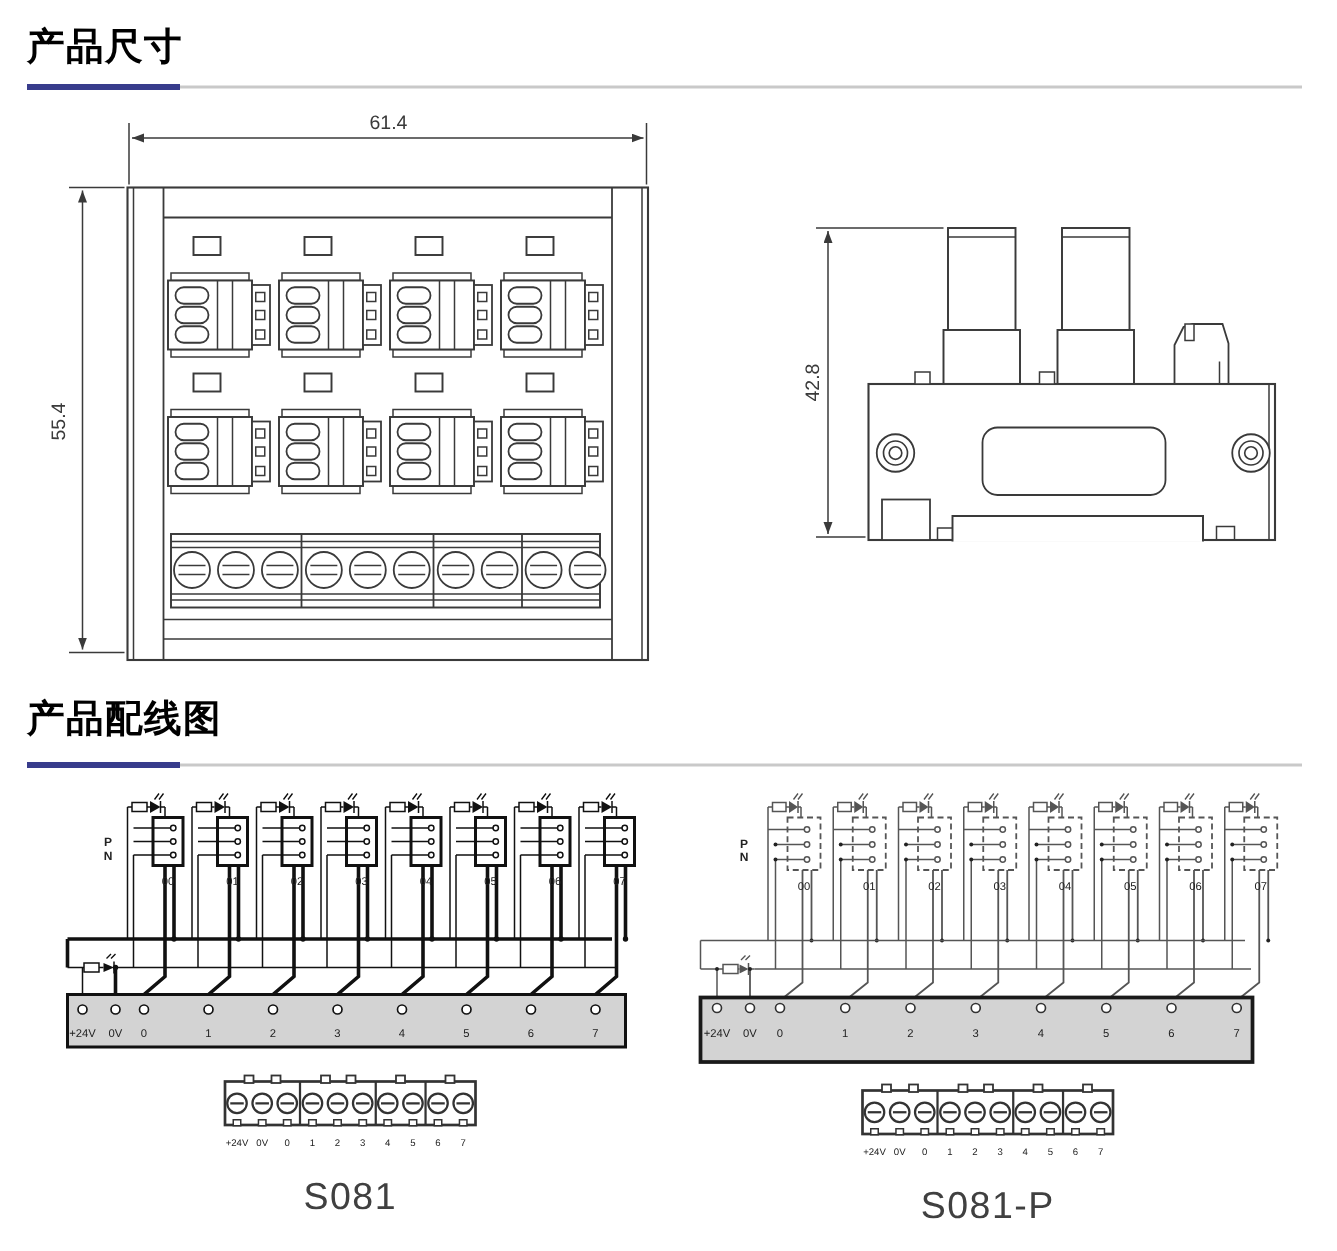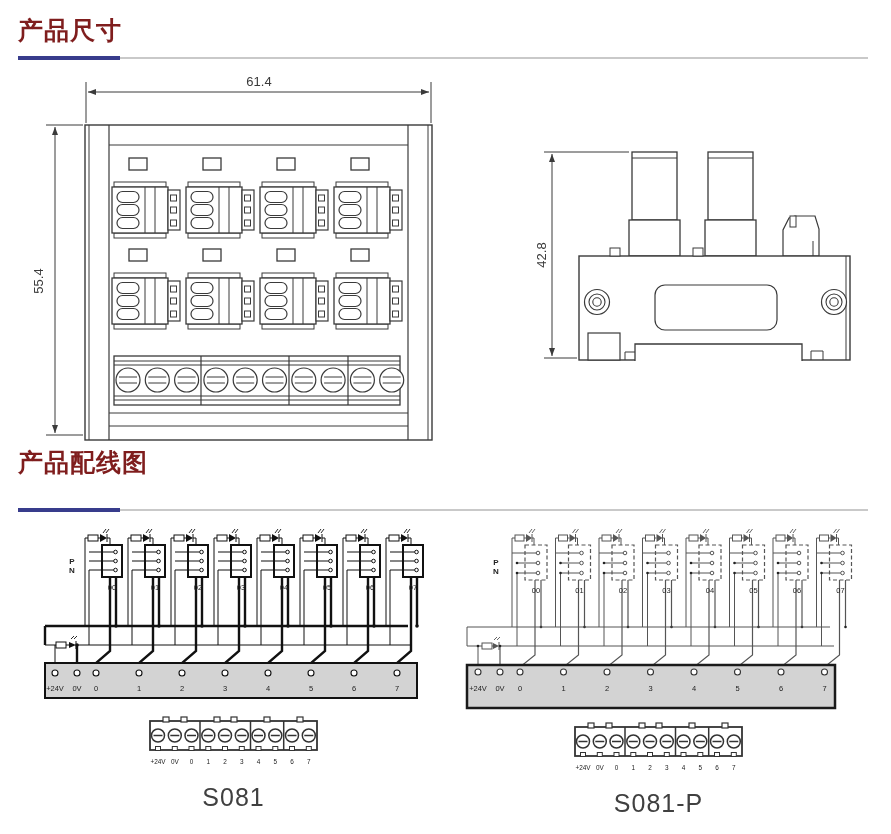--- a/index.html
+++ b/index.html
@@ -1,18 +1,18 @@
 <!DOCTYPE html>
 <html><head>
 <meta charset="utf-8">
 <style>
   html,body{margin:0;padding:0;background:#ffffff;}
   .page{position:relative;width:891px;height:834px;background:#fff;overflow:hidden;
         font-family:"Liberation Sans", sans-serif;}
-  .sec-title{position:absolute;left:18px;font-size:25px;font-weight:bold;color:#7f1d1d;
+  .sec-title{position:absolute;left:18px;font-size:25px;font-weight:bold;color:#000000;
              letter-spacing:1px;margin:0;}
   .rule{position:absolute;left:18px;width:850px;height:4px;}
   .rule .muted{position:absolute;left:0;top:1px;width:100%;height:2px;background:#c9c9c9;}
   .rule .accent{position:absolute;left:0;top:0;width:102px;height:4px;background:#383c8c;}
   svg{position:absolute;}
   svg text{font-family:"Liberation Sans", sans-serif;}
   .dimtxt{font-size:13px;fill:#3a3a3a;}
   .lbl{font-size:7.5px;fill:#222;}
   .lbl-sm{font-size:6.4px;fill:#222;}
   .pn{font-size:8px;font-weight:bold;fill:#222;}
@@ -141,21 +141,21 @@
 
     <rect x="120" y="160" width="122" height="45" rx="10" fill="#fff" stroke="#3a3a3a" stroke-width="1.2"></rect>
 
     <rect x="53" y="208" width="32" height="27" fill="#fff" stroke="#3a3a3a" stroke-width="1.2"></rect>
     <rect x="100" y="219" width="167" height="17" fill="#fff" stroke="none"></rect>
     <polyline points="100,236 100,219 267,219 267,236" fill="none" stroke="#3a3a3a" stroke-width="1.3"></polyline>
     <polyline points="90,235 90,227 100,227" fill="none" stroke="#3a3a3a" stroke-width="1"></polyline>
     <polyline points="276,235 276,226 288,226 288,235" fill="none" stroke="#3a3a3a" stroke-width="1"></polyline>
   </svg>
 
-  <h1 class="sec-title" style="top:446px;font-family:Liberation Serif, serif;">产品配线图</h1>
+  <h1 class="sec-title" style="top:462px;font-family:Liberation Serif, serif;">产品配线图</h1>
   <div class="rule" style="top:508px;">
     <div class="muted"></div>
     <div class="accent"></div>
   </div>
 
   <svg style="left:40px;top:525px;" width="395" height="180" viewBox="0 0 395 180">
     <defs>
       <g id="unitL" stroke="#111" fill="none">
         <path d="M-23,13 H-20 M-10,13 H-8 M-1,13 H2 M2,13 V20" stroke-width="1"></path>
         <rect x="-20" y="10" width="10" height="6" stroke-width="1" fill="#fff"></rect>

